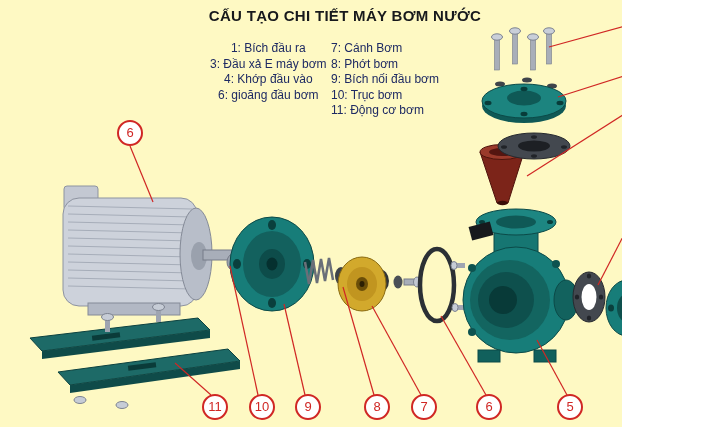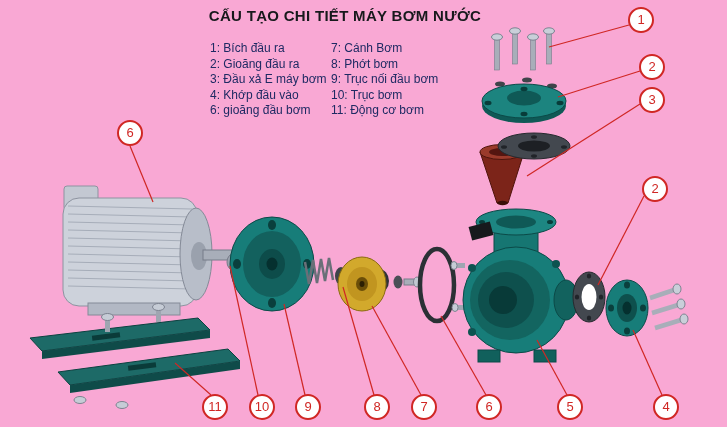--- a/index.html
+++ b/index.html
@@ -1,53 +1,52 @@
 <!DOCTYPE html>
 <html style="--accent-red: #d02724; --teal: #177d79; --navy-text: #1e2a63;"><head>
 <meta charset="utf-8">
 <style>
   html,body { margin:0; padding:0; background:#fff; }
   .page {
-    position:relative; width:727px; height:427px; background:#f9a8d4;
+    position:relative; width:622px; height:427px; background:#fef9c3;
     font-family:"Liberation Sans", sans-serif; overflow:hidden;
   }
   .title {
     position:absolute; top:7px; left:0; width:690px; text-align:center;
     font-size:15px; font-weight:bold; color:#17191c; letter-spacing:.3px;
   }
   .legend { position:absolute; color:var(--navy-text,#1e2a63); font-size:12px; }
   .legend .row { height:15.5px; line-height:15.5px; white-space:nowrap; }
-  .legend-col1 { left:210px; top:41px; }
+  .legend-col1 { left:210px; top:41px;text-align:center; }
   .legend-col2 { left:331px; top:41px; }
   .diagram-svg { position:absolute; left:0; top:0; }
   .callout {
     position:absolute; width:26px; height:26px; box-sizing:border-box;
     border:2px solid var(--accent-red,#d02724); border-radius:50%;
     color:var(--accent-red,#d02724); font-size:13px; line-height:22px;
     text-align:center; background:#ffffff;
   }
 </style>
 </head>
 <body>
 
 <div class="page">
 
   <div class="title">CẤU TẠO CHI TIẾT MÁY BƠM NƯỚC</div>
 
   <div class="legend legend-col1">
     <div class="row">1: Bích đầu ra</div>
-    <div class="row">2: Gioăng đầu ra</div>
     <div class="row">3: Đầu xả E máy bơm</div>
     <div class="row">4: Khớp đầu vào</div>
     <div class="row">6: gioăng đầu bơm</div>
   </div>
   <div class="legend legend-col2">
     <div class="row">7: Cánh Bơm</div>
     <div class="row">8:  Phớt bơm</div>
-    <div class="row">9: Trục nối đầu bơm</div>
+    <div class="row">9: Bích nối đầu bơm</div>
     <div class="row">10: Trục bơm</div>
     <div class="row">11: Động cơ bơm</div>
   </div>
 
   <svg class="diagram-svg" width="727" height="427" viewBox="0 0 727 427">
 
     <g>
       <rect x="64" y="186" width="34" height="24" rx="3" fill="#c3c8d2" stroke="#8d93a0"></rect>
       <rect x="63" y="198" width="134" height="108" rx="16" fill="#cdd2db" stroke="#8d93a0"></rect>
       <g stroke="#a6adb9" stroke-width="1">

